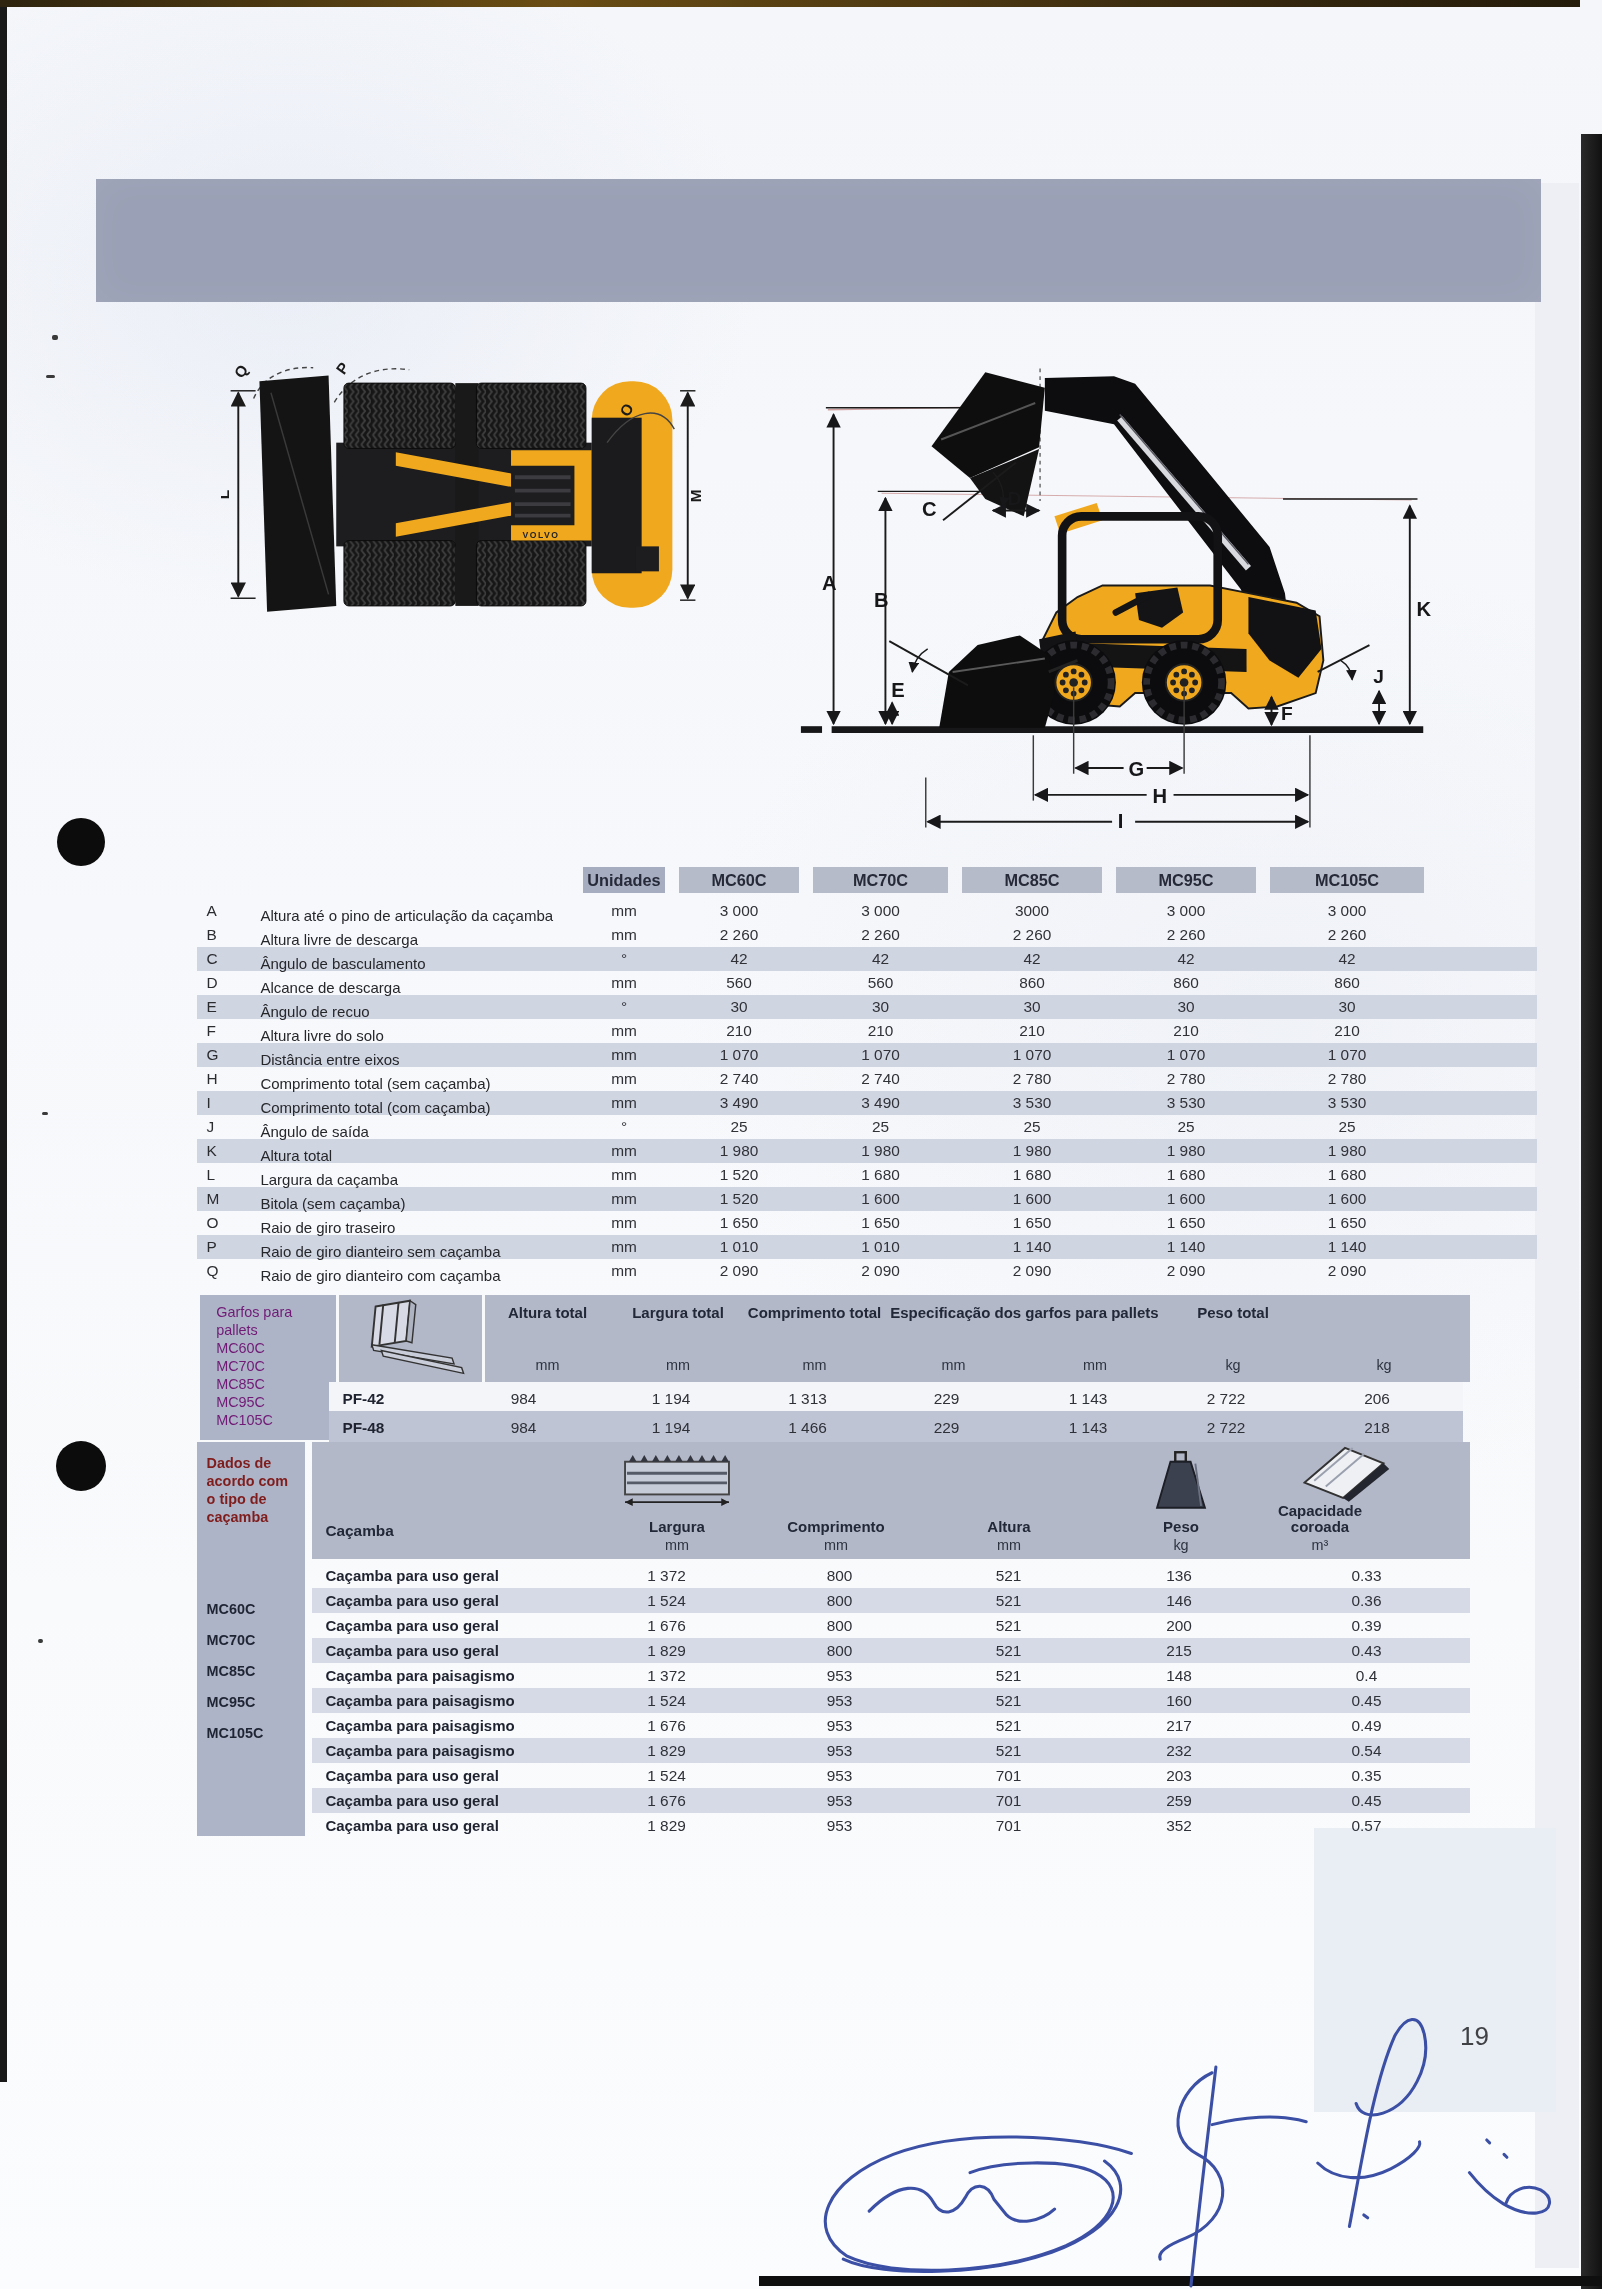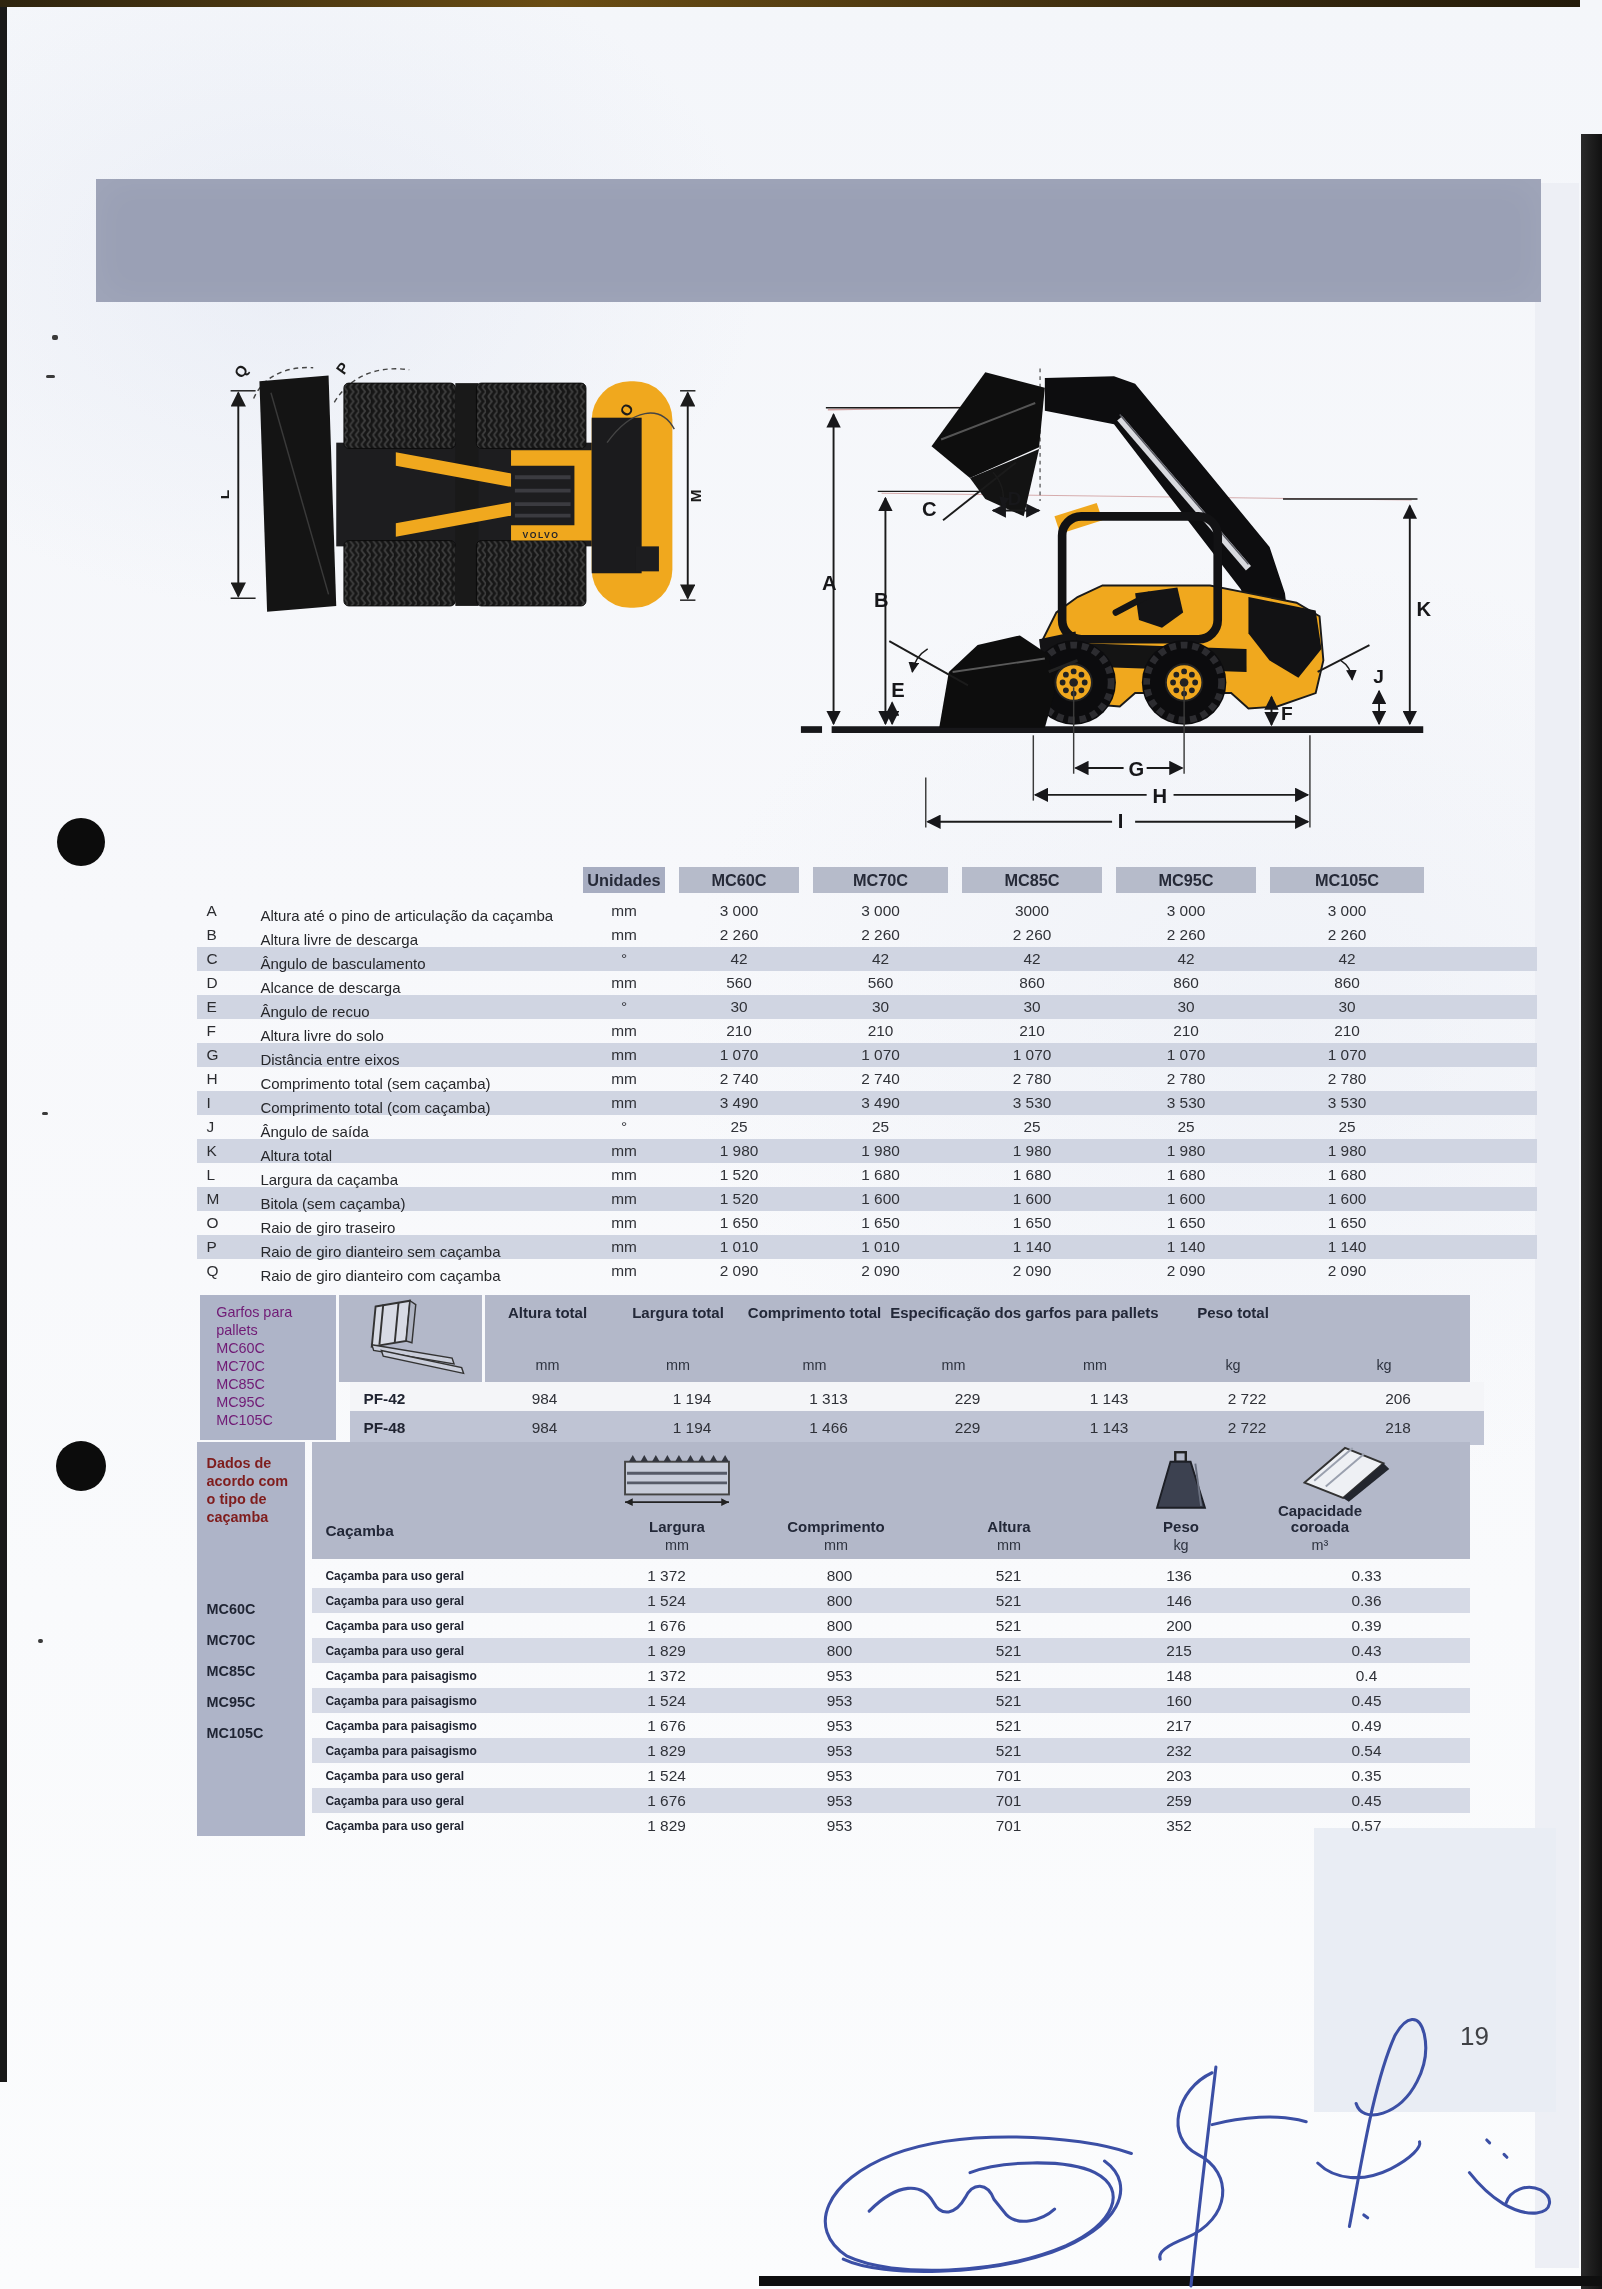--- a/index.html
+++ b/index.html
@@ -41,42 +41,42 @@
   .forks{left:197px;top:1294px;width:1273px;height:147px;}
   .f-label{left:2.9px;top:1px;width:136px;height:145px;background:#aeb4c8;padding:7.7px 0 0 16.3px;box-sizing:border-box;}
   .f-label div{font-weight:normal;font-size:14.4px;line-height:18px;color:#701a75;}
   .f-icon{left:142px;top:1px;width:143px;height:87px;background:#b3b8c9;}
   .f-head{left:288px;top:1px;width:985px;height:87px;background:#b3b8c9;}
   .f-head-grid{display:grid;grid-template-columns:125px 136px 137px 283px 134px 168px;padding-top:8.6px;}
   .f-head-grid div{font-weight:bold;font-size:15px;line-height:17.3px;color:#232838;text-align:center;}
   .f-units{left:288px;top:63px;width:985px;}
   .f-units-grid{display:grid;grid-template-columns:125px 136px 137px 141px 142px 134px 168px;}
   .f-units-grid div{text-align:center;font-size:14.4px;color:#2e3340;}
-  .f-row{left:153px;width:1134px;height:34px;display:grid;
+  .f-row{left:132px;width:1134px;height:34px;display:grid;
          grid-template-columns:115px 159px 136px 137px 141px 142px 134px 168px;align-items:center;}
   .f-row .nm{padding-left:13.4px;font-weight:bold;font-size:15.4px;color:#1f2330;}
   .f-row .v{text-align:center;font-size:15.4px;color:#2f3138;}
   .f-row.r0{top:88px;background:#f4f5f8;}
   .f-row.r1{top:117px;background:#bfc4d4;}
   
   .bucket{left:197px;top:1442px;width:1273px;height:396px;}
   .b-label{left:0;top:0;width:108px;height:394px;background:#aeb4c8;}
   .b-title{padding:11.5px 0 0 9.6px;}
   .b-title div{font-weight:bold;font-size:14.4px;line-height:18px;color:#7f1d1d;}
   .b-models{position:absolute;left:9.6px;top:152px;}
   .b-models div{font-weight:bold;font-size:14.4px;line-height:31px;color:#1f2433;}
   .b-head{left:115px;top:0;width:1158px;height:117px;background:#b3b8c9;}
   .b-name-h{position:absolute;left:13.4px;bottom:19px;font-weight:bold;font-size:15.4px;color:#232838;}
   .b-col{position:absolute;transform:translateX(-50%);text-align:center;}
   .b-col .lbl{font-weight:bold;font-size:15px;line-height:16.3px;color:#232838;}
   .b-col .un{font-size:14.4px;color:#2e3340;margin-top:1.9px;}
   .b-row{left:115px;width:1158px;height:25px;display:grid;
          grid-template-columns:264px 181px 165px 173px 168px 207px;align-items:center;}
   .b-row.stripe{background:#d6dae6;}
-  .b-row .nm{padding-left:13.4px;font-weight:bold;font-size:12px;color:#1f2330;white-space:nowrap;}
+  .b-row .nm{padding-left:13.4px;font-weight:bold;font-size:15px;color:#1f2330;white-space:nowrap;}
   .b-row .v{text-align:center;font-size:15.4px;color:#2f3138;}
   svg text{font-family:"Liberation Sans",sans-serif;}
   .ink{stroke:#3b4fa5;stroke-width:3.2;fill:none;stroke-linecap:round;}
 </style>
 </head>
 <body>
 
 <div class="page">
 
   <div class="abs edge-top"></div>

